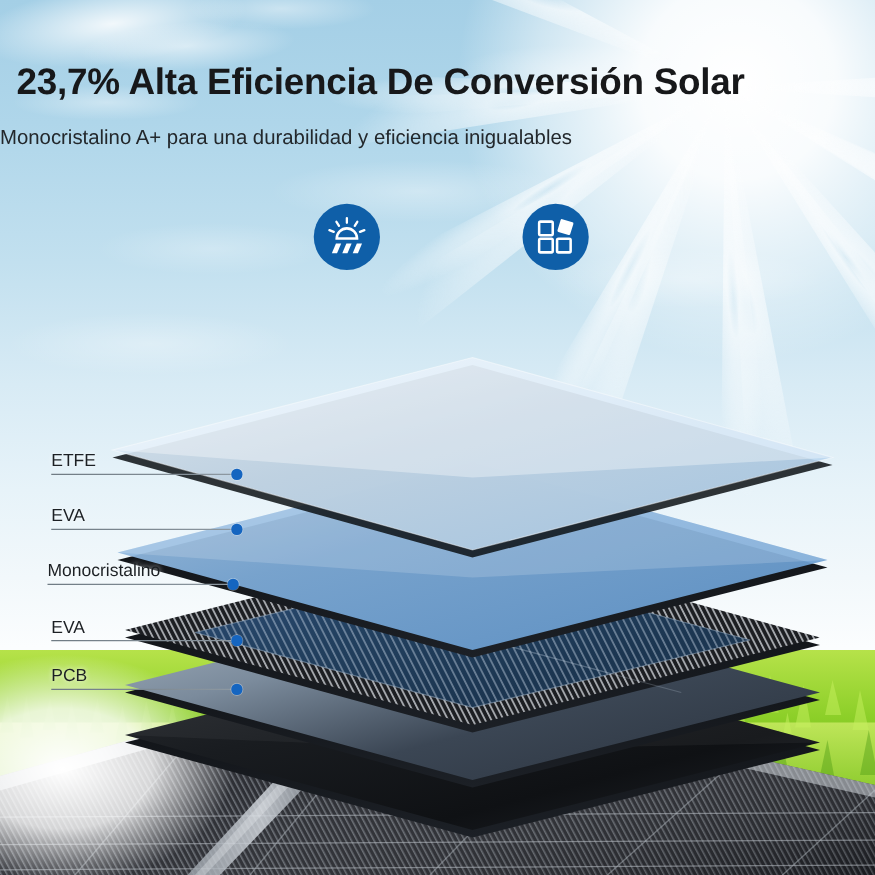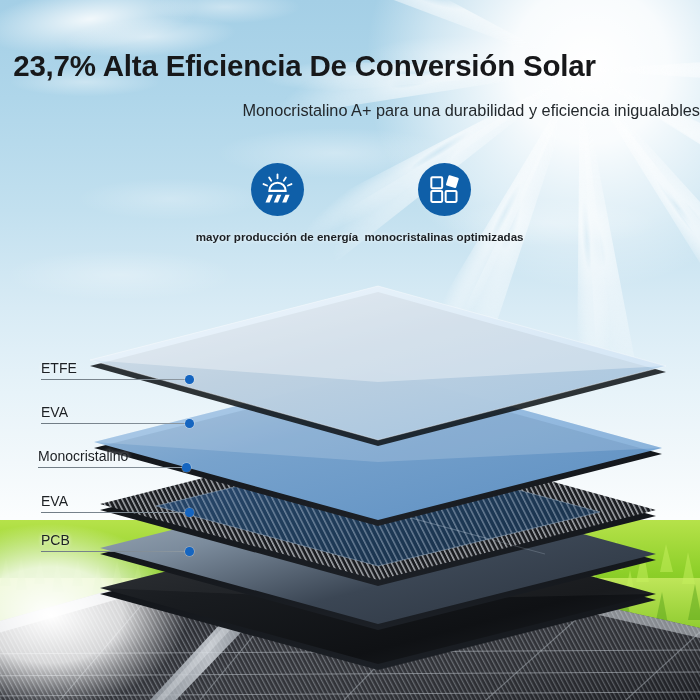--- a/index.html
+++ b/index.html
@@ -58,21 +58,21 @@
   
   #headline {
     position:absolute; left:0; top:49px; width:609px;
     text-align:center;
     font-size:29.5px; font-weight:bold; color:#17181a;
     letter-spacing:-.2px; white-space:nowrap;
     z-index:8;
   }
   #subhead {
     position:absolute; left:0; top:101px; width:700px;
-    text-align:right;
+    text-align:left;
     font-size:16.3px; color:#23282c; font-weight:normal;
     white-space:nowrap; z-index:8;
   }
 
   
   .feature { position:absolute; z-index:8; text-align:center; }
   #feat-0 { left:177px; top:163px; width:200px; }
   #feat-1 { left:344px; top:163px; width:200px; }
   .icon-circle {
     width:53px; height:53px; border-radius:50%;
@@ -343,37 +343,35 @@
         </g>
         <path d="M8.6,18.4 a8.4,8.4 0 0 1 16.8,0 z" fill="none" stroke="#ffffff" stroke-width="2.1"></path>
         <g fill="#ffffff">
           <polygon points="4.6,30.4 8.0,22.4 12.3,22.4 8.9,30.4"></polygon>
           <polygon points="13.2,30.4 16.6,22.4 20.9,22.4 17.5,30.4"></polygon>
           <polygon points="21.8,30.4 25.2,22.4 29.5,22.4 26.1,30.4"></polygon>
         </g>
       </svg>
     </div>
     <div class="feat-caption">
-      <div>mayor producción de energía</div>
     </div>
   </div>
 
   <div class="feature" id="feat-1">
     <div class="icon-circle">
       <svg width="31" height="31" viewBox="0 0 32 32">
         <g fill="none" stroke="#ffffff" stroke-width="2.1">
           <rect x="2.4" y="3.4" width="11.2" height="11.2" rx="1.1"></rect>
           <rect x="2.4" y="17.6" width="11.2" height="11.2" rx="1.1"></rect>
           <rect x="17.2" y="17.6" width="11.2" height="11.2" rx="1.1"></rect>
         </g>
         <rect x="18.6" y="2.4" width="11.0" height="11.0" rx="1.1" fill="#ffffff" transform="rotate(17 24.1 7.9)"></rect>
       </svg>
     </div>
     <div class="feat-caption">
-      <div>monocristalinas optimizadas</div>
     </div>
   </div>
 
   <div class="lbl-group" id="lg0" style="left:41px; top:348px; height:32px;">
     <span class="lbl-text">ETFE</span>
     <span class="lbl-line" style="width:148px;"></span>
     <span class="lbl-dot" style="left:144px;"></span>
   </div>
 
   <div class="lbl-group" id="lg1" style="left:41px; top:392px; height:32px;">

